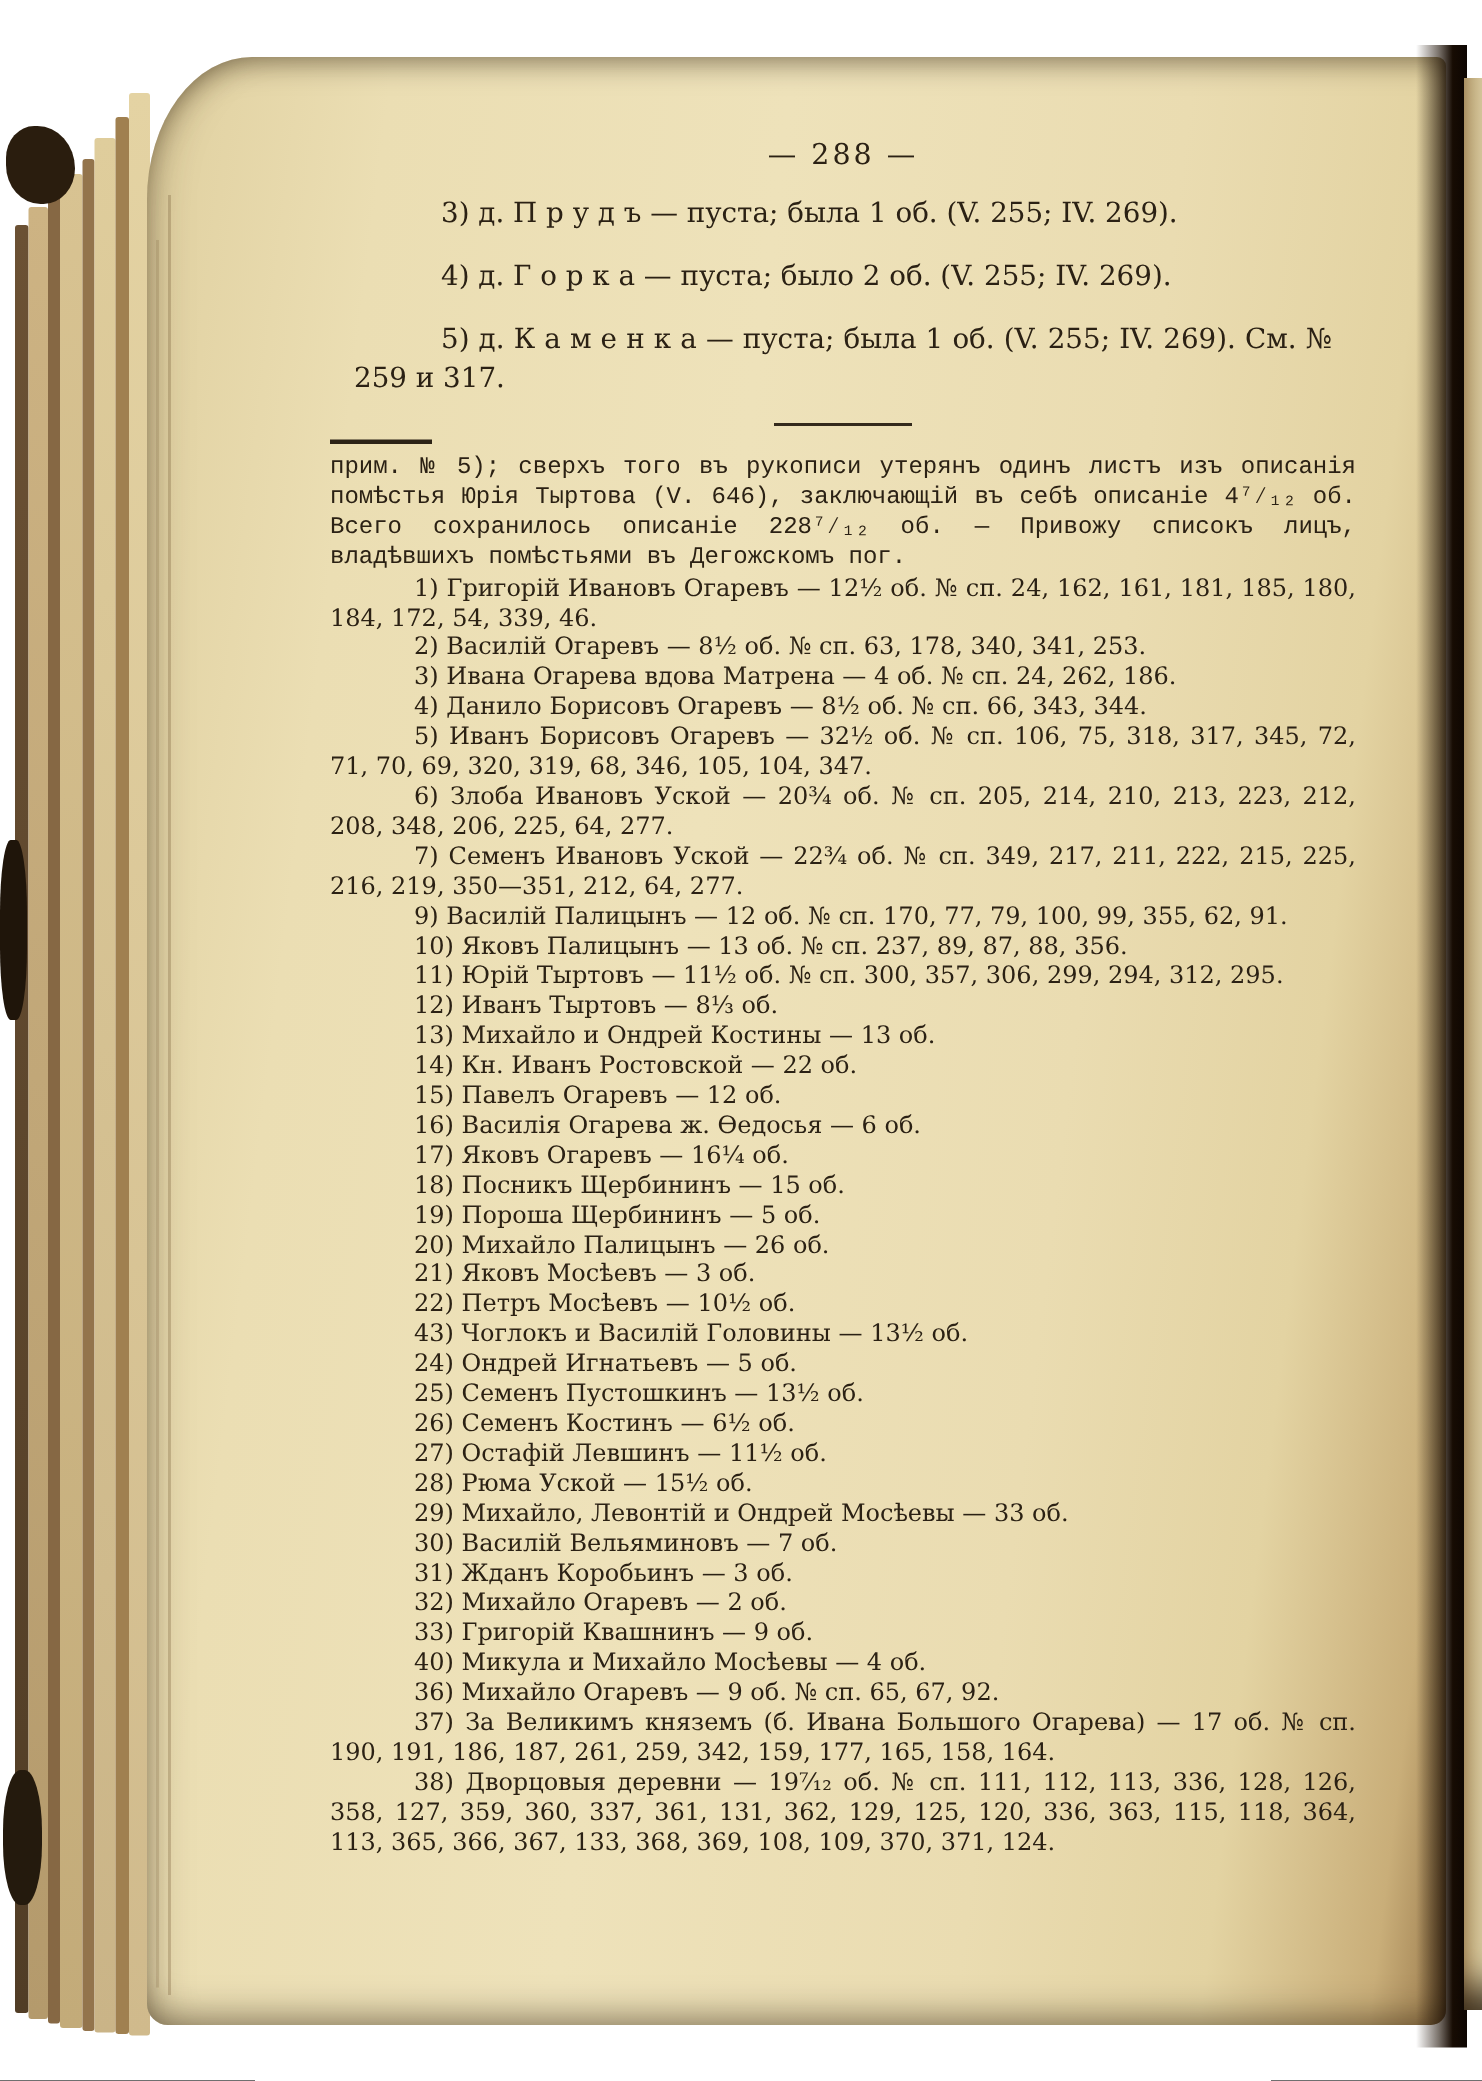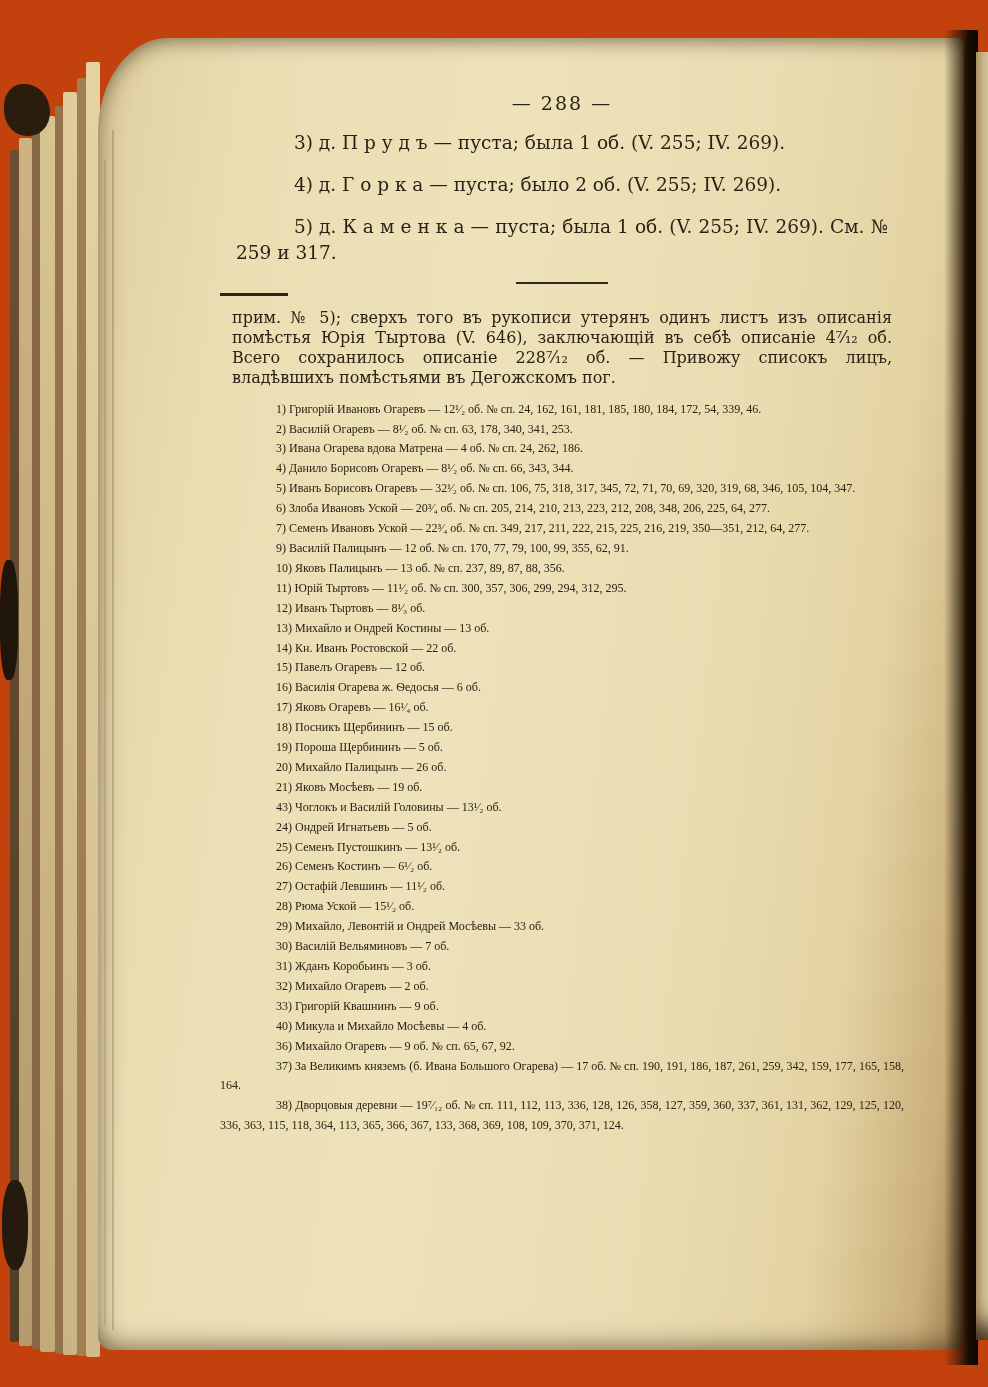--- a/index.html
+++ b/index.html
@@ -1,18 +1,18 @@
 <!DOCTYPE html>
 <html lang="ru"><head>
 <meta charset="utf-8">
 <style>
   html,body { margin:0; padding:0; background:#000; }
   .scan {
     position:relative; width:988px; height:1387px;
-    background:#c2410c; overflow:hidden;
+    background:#ffffff; overflow:hidden;
     font-family:"DejaVu Serif","Liberation Serif",serif;
   }
   
   .stripe { position:absolute; border-radius:2px; }
   .s1 { left:10px;  top:150px; width:9px;  height:1192px; background:linear-gradient(#6b5134,#513d26); }
   .s2 { left:19px;  top:138px; width:13px; height:1208px; background:linear-gradient(#cdb383,#b49a6c); }
   .s3 { left:32px;  top:128px; width:8px;  height:1221px; background:#866844; }
   .s4 { left:40px;  top:116px; width:15px; height:1236px; background:linear-gradient(#d8c392,#c3ab79); }
   .s5 { left:55px;  top:106px; width:8px;  height:1248px; background:#93744c; }
   .s6 { left:63px;  top:92px;  width:14px; height:1263px; background:linear-gradient(#dfcd9c,#cab487); }
@@ -43,22 +43,22 @@
     position:absolute; left:976px; top:52px; width:12px; height:1288px;
     background:linear-gradient(to right,#b79c6c,#e5d6a8);
     box-shadow: inset 0 -30px 25px -15px rgba(30,18,6,.8);
   }
   
   .textcol { position:absolute; left:220px; top:92px; width:684px; color:#2b2114; }
   .page-num { margin:0 0 16px; text-align:center; font-size:19px; letter-spacing:2px; }
   .main-line { margin:16px; font-size:18.5px; line-height:26px; text-indent:58px; text-align:justify; }
   .rule-center { width:92px; border:0; border-top:2px solid #342a1c; margin:11px auto 9px; }
   .rule-left { width:68px; border:0; border-top:3px solid #2c2316; margin:0 0 6px 0; }
-  .fn-intro { margin:12px; font-size:16px; line-height:19.9px; text-indent:0; text-align:justify; }
-  .fn-entry { margin:0; font-size:12px; line-height:19.9px; text-indent:56px; text-align:justify;font-family:Liberation Serif, serif; }
+  .fn-intro { margin:0; font-size:16px; line-height:19.9px; text-indent:0; text-align:justify;font-family:Liberation Mono, monospace; }
+  .fn-entry { margin:0; font-size:16px; line-height:19.9px; text-indent:56px; text-align:justify; }
 </style>
 </head>
 <body>
 
 <div class="scan">
 
   <div>
     <div class="stripe s1"></div>
     <div class="stripe s2"></div>
     <div class="stripe s3"></div>
@@ -106,21 +106,22 @@
         <p class="fn-entry">11) Юрій Тыртовъ — 11¹⁄₂ об. № сп. 300, 357, 306, 299, 294, 312, 295.</p>
         <p class="fn-entry">12) Иванъ Тыртовъ — 8¹⁄₃ об.</p>
         <p class="fn-entry">13) Михайло и Ондрей Костины — 13 об.</p>
         <p class="fn-entry">14) Кн. Иванъ Ростовской — 22 об.</p>
         <p class="fn-entry">15) Павелъ Огаревъ — 12 об.</p>
         <p class="fn-entry">16) Василія Огарева ж. Ѳедосья — 6 об.</p>
         <p class="fn-entry">17) Яковъ Огаревъ — 16¹⁄₄ об.</p>
         <p class="fn-entry">18) Посникъ Щербининъ — 15 об.</p>
         <p class="fn-entry">19) Пороша Щербининъ — 5 об.</p>
         <p class="fn-entry">20) Михайло Палицынъ — 26 об.</p>
-        <p class="fn-entry">21) Яковъ Мосѣевъ — 19 об.</p>
+        <p class="fn-entry">21) Яковъ Мосѣевъ — 3 об.</p>
+        <p class="fn-entry">22) Петръ Мосѣевъ — 10¹⁄₂ об.</p>
         <p class="fn-entry">43) Чоглокъ и Василій Головины — 13¹⁄₂ об.</p>
         <p class="fn-entry">24) Ондрей Игнатьевъ — 5 об.</p>
         <p class="fn-entry">25) Семенъ Пустошкинъ — 13¹⁄₂ об.</p>
         <p class="fn-entry">26) Семенъ Костинъ — 6¹⁄₂ об.</p>
         <p class="fn-entry">27) Остафій Левшинъ — 11¹⁄₂ об.</p>
         <p class="fn-entry">28) Рюма Уской — 15¹⁄₂ об.</p>
         <p class="fn-entry">29) Михайло, Левонтій и Ондрей Мосѣевы — 33 об.</p>
         <p class="fn-entry">30) Василій Вельяминовъ — 7 об.</p>
         <p class="fn-entry">31) Жданъ Коробьинъ — 3 об.</p>
         <p class="fn-entry">32) Михайло Огаревъ — 2 об.</p>

